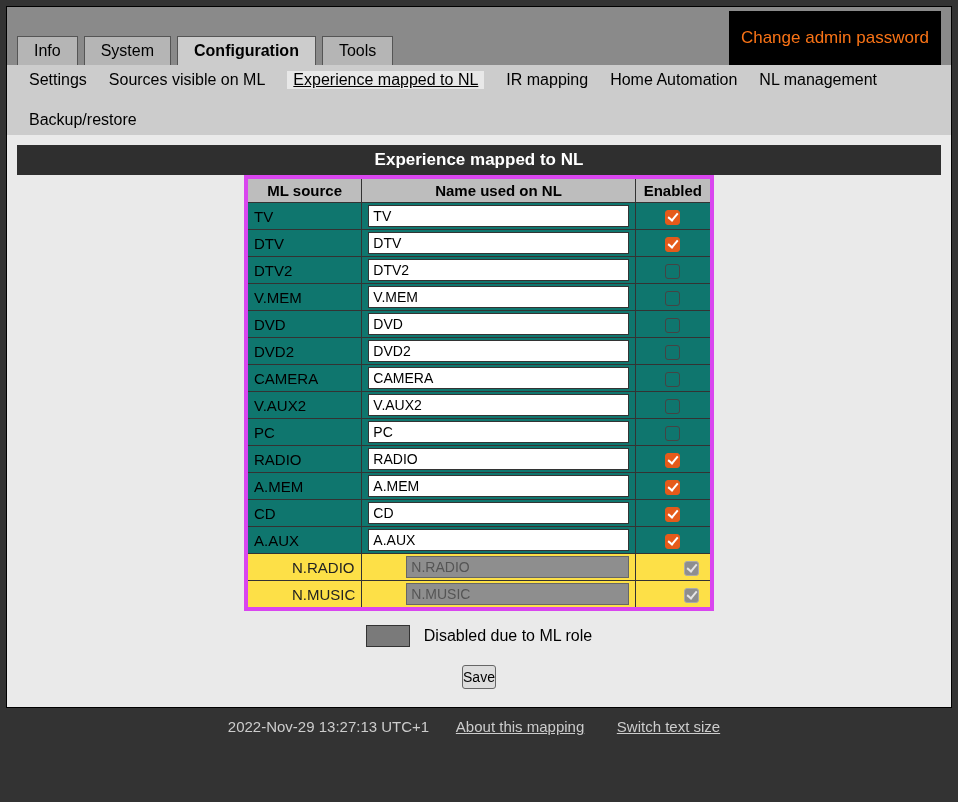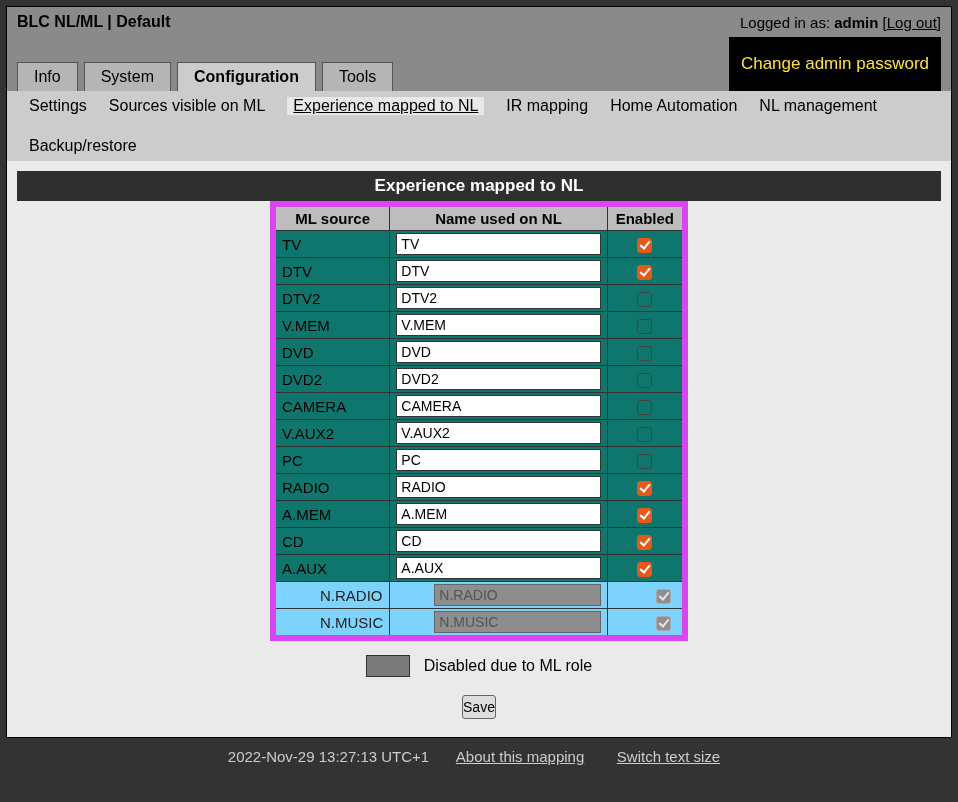--- a/index.html
+++ b/index.html
@@ -10,37 +10,37 @@
   .topbar { background: #8a8a8a; padding: 4px 10px 0 10px; }
   .topbar-row1 { display: flex; justify-content: space-between; align-items: center; font-size: 16px; padding: 2px 0 6px 0; color:#000; }
   .brand { font-weight: bold; }
   .login { font-size: 15px; }
   .login a { color: #000; }
 
   .tabs { display: flex; gap: 6px; align-items: flex-end; }
   .tab { background: #b5b5b5; border: 1px solid #555; border-bottom: none; padding: 5px 16px; font-size: 16px; cursor: pointer; }
   .tab.active { background: #ccc; font-weight: bold; }
 
-  .chgpw { margin-left: auto; background: #000; color: #fde047; padding: 17px 12px; font-size: 17px; }
+  .chgpw { margin-left: auto; background: #000; color: #f97316; padding: 17px 12px; font-size: 17px; }
 
   .subnav { background: #ccc; padding: 6px 22px; font-size: 16px; display: flex; flex-wrap: wrap; gap: 22px; }
   .subnav span { cursor: pointer; }
   .subnav .sel { text-decoration: underline; background: #e8e8e8; padding: 0 6px; }
 
   .content { background: #eaeaea; padding: 10px; }
 
   .panel-title { background: #2f2f2f; color: #fff; font-weight: bold; text-align: center; padding: 5px 0; font-size: 17px; }
 
-  table.src { border-collapse: collapse; margin: 0 auto; width: 418px; border: 6px solid #d946ef; }
+  table.src { border-collapse: collapse; margin: 0 auto; width: 470px; border: 4px solid #d946ef; }
   table.src th { background: #bdbdbd; border: 1px solid #333; padding: 3px 8px; font-size: 15px; }
   table.src td { border: 1px solid #333; padding: 2px 6px; font-size: 15px; background: #0f766e; }
   table.src td.ml { width: 110px; }
   table.src td.en { width: 70px; text-align: center; }
   table.src input[type=text] { width: 100%; font-size: 14px; padding: 2px 4px; border: 1px solid #333; font-family: inherit; }
-  table.src tr.disabled td { background: #7dd3fc; color: #222; padding-left: 44px; }
+  table.src tr.disabled td { background: #fde047; color: #222; padding-left: 44px; }
   table.src tr.disabled input[type=text] { background: #8e8e8e; border-color: #666; color: #555; }
 
   .legend { display: flex; align-items: center; justify-content: center; gap: 14px; margin-top: 14px; font-size: 16px; }
   .legend .swatch { width: 44px; height: 22px; background: #7a7a7a; border: 1px solid #333; }
 
   .savewrap { text-align: center; margin: 18px 0 8px 0; }
   .savewrap button { font-size: 14px; padding: 3px 0; border: 1px solid #666; background: #ddd; border-radius: 3px; cursor: pointer; }
 
   .footer { background: #333; color: #ccc; text-align: center; font-size: 15px; padding: 10px 0 30px 0; }
   .footer a { color: #ccc; margin: 0 10px; }
@@ -50,27 +50,20 @@
   .ck.on { background: #e55a1a; border-color: #e55a1a; }
   .ck.on::after { content:""; position:absolute; left:4px; top:0px; width:4px; height:8px; border: solid #fff; border-width: 0 2px 2px 0; transform: rotate(40deg); }
   .ck.dis { background: #8e8e8e; border-color: #aaa; cursor: default; }
   .ck.dis::after { content:""; position:absolute; left:4px; top:0px; width:4px; height:8px; border: solid #e5e5e5; border-width: 0 2px 2px 0; transform: rotate(40deg); }
 </style>
 </head>
 <body>
 
 <div class="frame">
   <div class="topbar">
-    <div class="topbar-row1">
-      <span class="brand">BLC NL/ML | Default</span>
-      <span class="login">
-        <span>Logged in as: </span><b>admin</b>
-        [<a href="#">Log out</a>]
-      </span>
-    </div>
     <div class="tabs" id="tabs">
 
     <div class="tab">Info</div>
         <div class="tab">System</div>
         <div class="tab active">Configuration</div>
         <div class="tab">Tools</div>
         <div class="chgpw">Change admin password</div>
       </div>
   </div>
 

